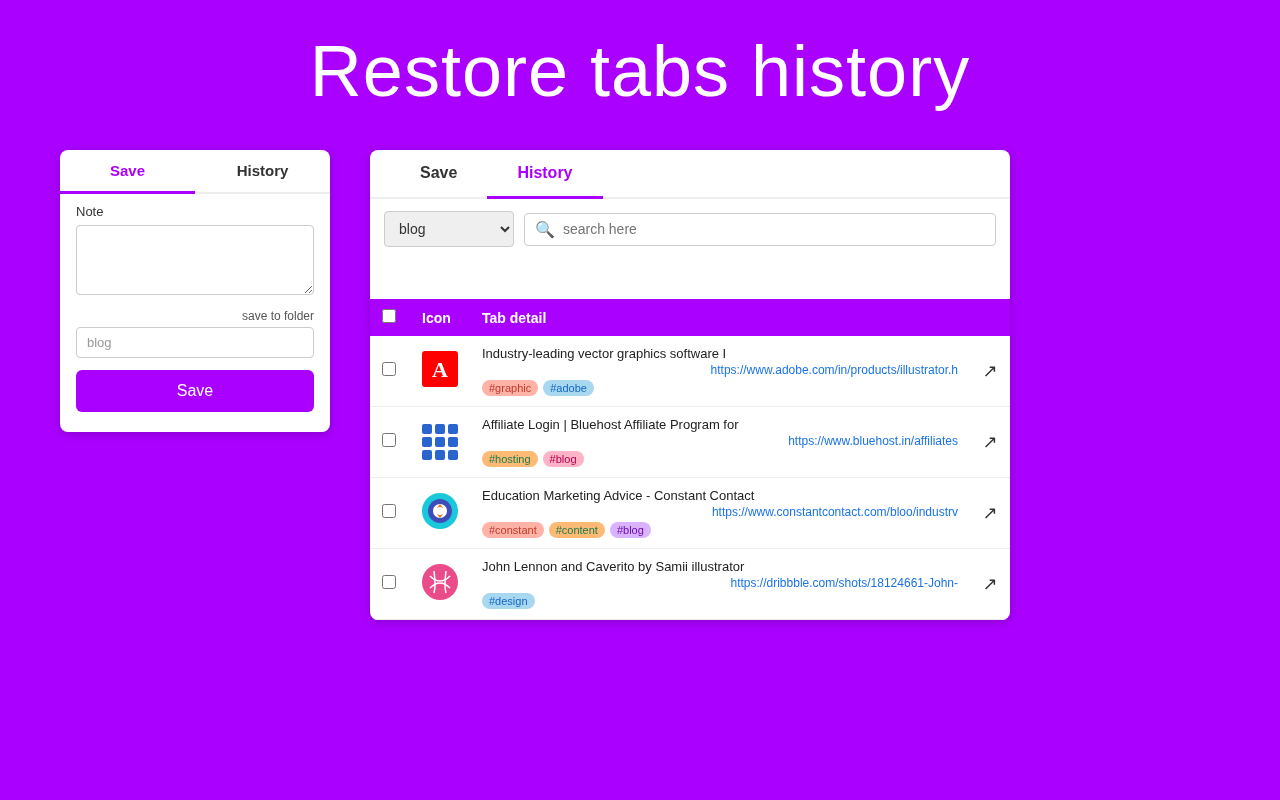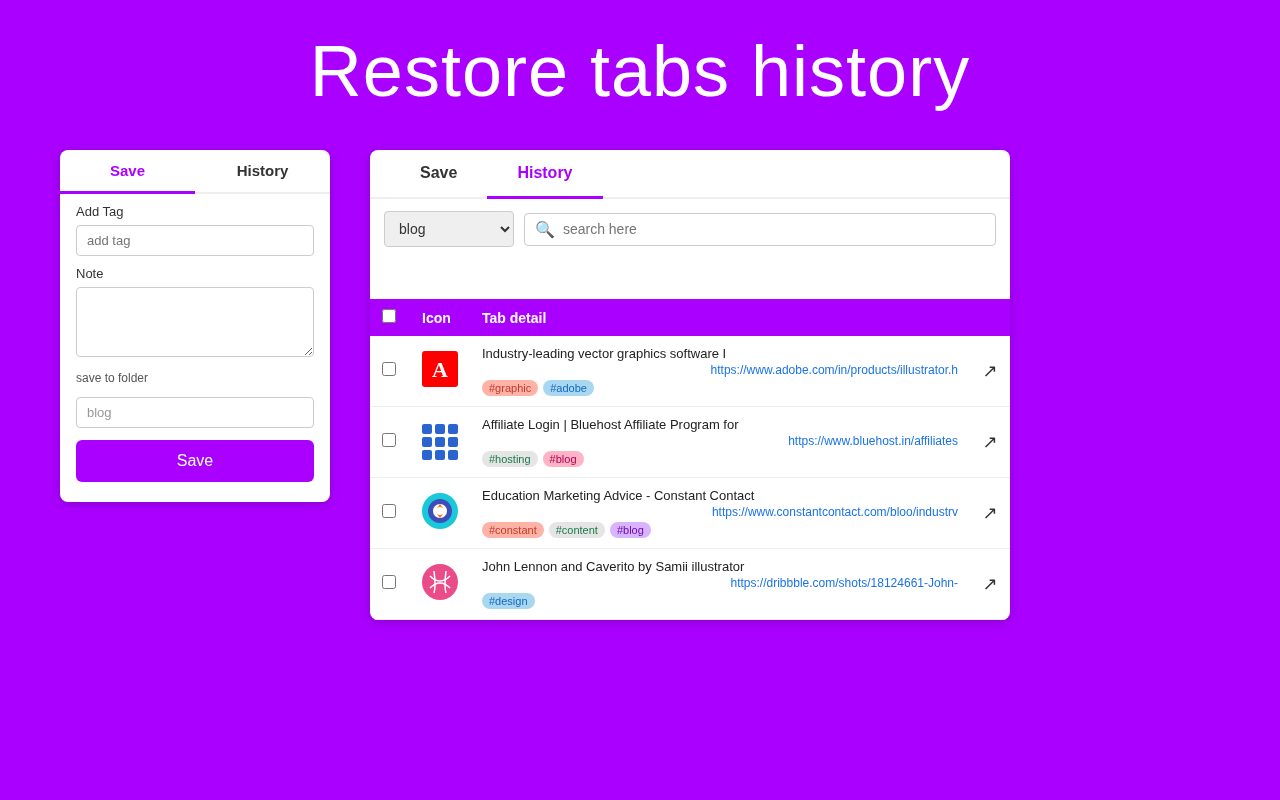--- a/index.html
+++ b/index.html
@@ -113,21 +113,22 @@
       font-size: 13px;
       color: #333;
       resize: vertical;
       height: 70px;
       outline: none;
     }
 
     .left-panel .save-folder-label {
       font-size: 12px;
       color: #555;
-      margin-bottom: 12px;
+      margin-bottom: 4px;
+      text-align: right;
     }
 
     .save-button {
       background: #aa00ff;
       color: white;
       border: none;
       border-radius: 6px;
       padding: 12px 0;
       width: calc(100% - 32px);
       margin: 12px 16px 0 16px;
@@ -273,21 +274,21 @@
     .tag {
       font-size: 11px;
       padding: 2px 7px;
       border-radius: 10px;
       font-weight: 500;
     }
 
     .tag-salmon { background: #ffb3a7; color: #c0392b; }
     .tag-blue { background: #a8d8f0; color: #1565c0; }
     .tag-purple { background: #d9b3ff; color: #6a0dad; }
-    .tag-green { background: #e5e5e5; color: #1a7a4a; }
+    .tag-green { background: #fdba74; color: #1a7a4a; }
     .tag-pink { background: #ffb3c6; color: #b5004f; }
 
     .open-icon {
       color: #333;
       font-size: 16px;
       cursor: pointer;
     }
 
     .checkbox-header {
       width: 16px;
@@ -309,24 +310,20 @@
 
 <div class="panels-container">
 
   <div class="left-panel">
     <div class="tab-bar">
       <div class="tab active">Save</div>
       <div class="tab inactive">History</div>
     </div>
 
 
-    <div class="section">
-      <label>Add Tag</label>
-      <input type="text" placeholder="add tag" style="">
-    </div>
 
     <div class="section">
       <label>Note</label>
       <textarea style=""></textarea>
     </div>
 
     <div class="section">
       <label class="save-folder-label">save to folder</label>
       <input type="text" value="blog" style="">
     </div>

